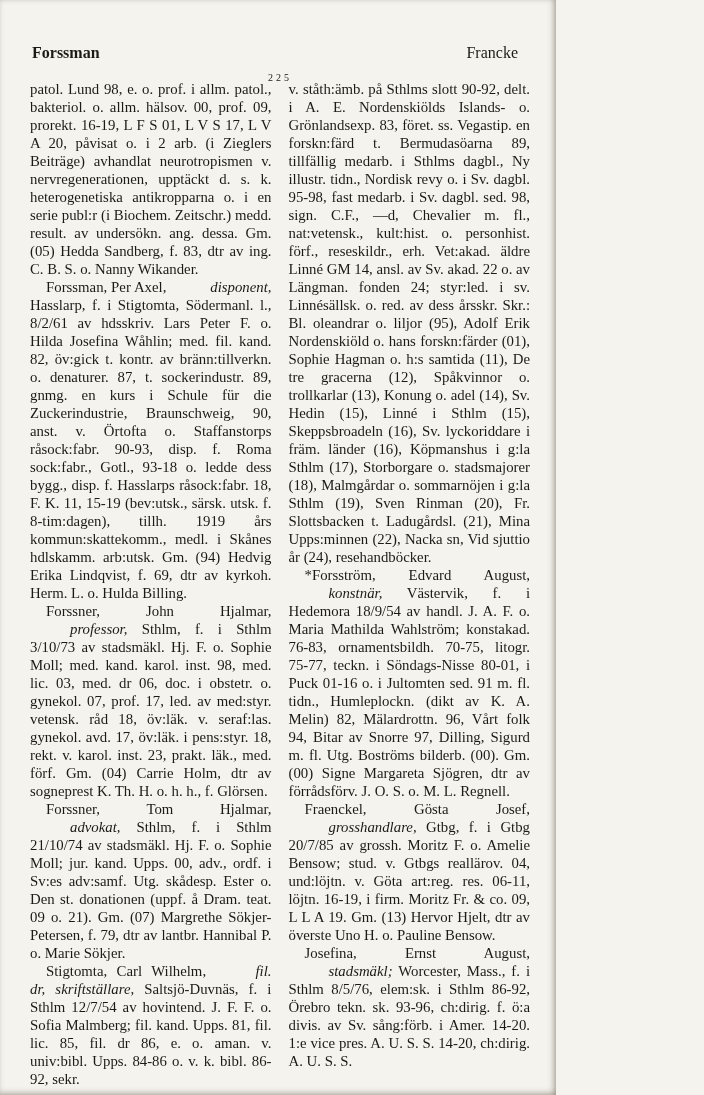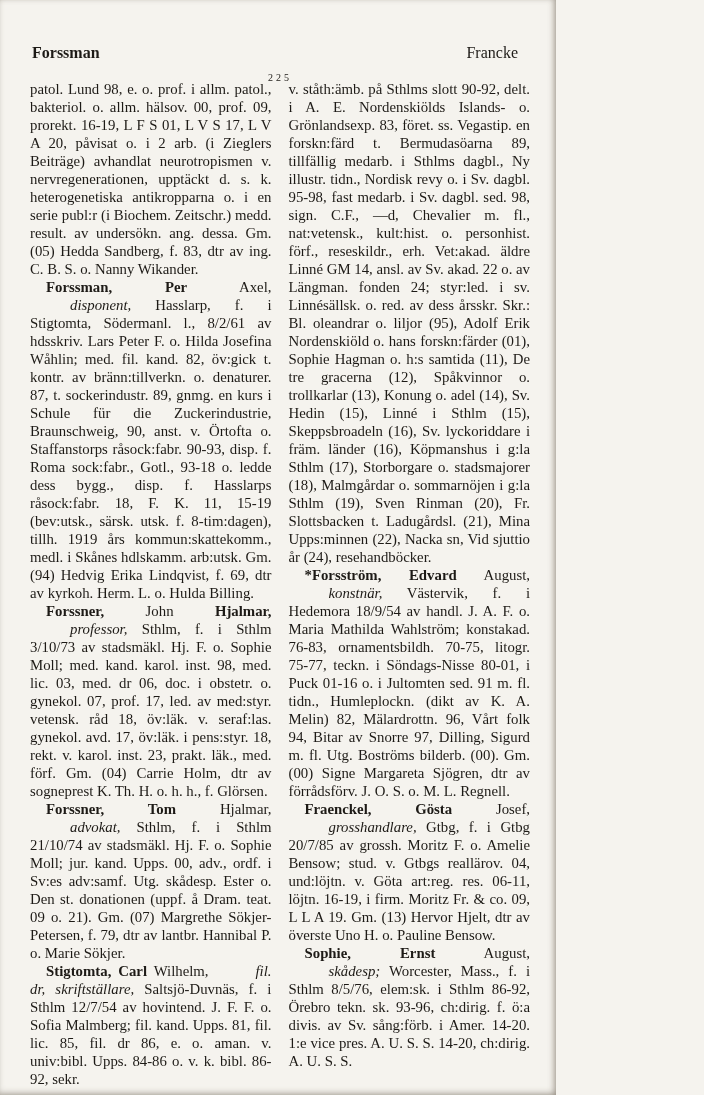--- a/index.html
+++ b/index.html
@@ -17,21 +17,21 @@
                inset 0 -4px 6px -2px rgba(90,80,65,.35);
   }
   .header{position:relative;height:22px;margin-bottom:14px;font-size:16px;}
   .hleft{position:absolute;left:2px;top:0;font-weight:bold;}
   .hcenter{position:absolute;left:50%;transform:translateX(-50%);top:8px;font-size:10px;letter-spacing:3px;margin-top:20px;}
   .hright{position:absolute;right:12px;top:0;font-weight:normal;}
   .cols{display:flex;gap:17px;}
   .col{width:316px;font-size:14.8px;line-height:18px;text-align:justify;hyphens:auto;}
   p.entry{margin:0;padding:0;}
   p.entry.indent{text-indent:16px;}
-  .seg-b{font-weight:bold;}
+  .seg-b{font-weight:normal;}
   .seg-i{font-style:italic;margin-left:40px;}
   .footer{margin-top:9px;padding-left:12px;font-size:14.6px;}
   .footer .sig{letter-spacing:.5px;margin-top:36px;}
   .footer .title{font-style:italic;margin-left:16px;}
 </style>
 </head>
 <body>
 
 <div class="page">
 
@@ -46,21 +46,21 @@
         <p class="entry"><span class="">patol. Lund 98, e. o. prof. i allm. patol., bakteriol. o. allm. hälsov. 00, prof. 09, prorekt. 16-19, L F S 01, L V S 17, L V A 20, påvisat o. i 2 arb. (i Zieglers Beiträge) avhandlat neurotropismen v. nervregenerationen, upptäckt d. s. k. heterogenetiska antikropparna o. i en serie publ:r (i Biochem. Zeitschr.) medd. result. av undersökn. ang. dessa. Gm. (05) Hedda Sandberg, f. 83, dtr av ing. C. B. S. o. Nanny Wikander.</span></p>
         <p class="entry indent"><span class="seg-b ">Forssman, Per</span><span class=""> Axel, </span><span class="seg-i">disponent,</span><span class=""> Hasslarp, f. i Stigtomta, Södermanl. l., 8/2/61 av hdsskriv. Lars Peter F. o. Hilda Josefina Wåhlin; med. fil. kand. 82, öv:gick t. kontr. av bränn:tillverkn. o. denaturer. 87, t. sockerindustr. 89, gnmg. en kurs i Schule für die Zuckerindustrie, Braunschweig, 90, anst. v. Örtofta o. Staffanstorps råsock:fabr. 90-93, disp. f. Roma sock:fabr., Gotl., 93-18 o. ledde dess bygg., disp. f. Hasslarps råsock:fabr. 18, F. K. 11, 15-19 (bev:utsk., särsk. utsk. f. 8-tim:dagen), tillh. 1919 års kommun:skattekomm., medl. i Skånes hdlskamm. arb:utsk. Gm. (94) Hedvig Erika Lindqvist, f. 69, dtr av kyrkoh. Herm. L. o. Hulda Billing.</span></p>
         <p class="entry indent"><span class="seg-b ">Forssner,</span><span class=""> John </span><span class="seg-b ">Hjalmar,</span><span class=""> </span><span class="seg-i">professor,</span><span class=""> Sthlm, f. i Sthlm 3/10/73 av stadsmäkl. Hj. F. o. Sophie Moll; med. kand. karol. inst. 98, med. lic. 03, med. dr 06, doc. i obstetr. o. gynekol. 07, prof. 17, led. av med:styr. vetensk. råd 18, öv:läk. v. seraf:las. gynekol. avd. 17, öv:läk. i pens:styr. 18, rekt. v. karol. inst. 23, prakt. läk., med. förf. Gm. (04) Carrie Holm, dtr av sogneprest K. Th. H. o. h. h., f. Glörsen.</span></p>
         <p class="entry indent"><span class="seg-b ">Forssner, Tom</span><span class=""> Hjalmar, </span><span class="seg-i">advokat,</span><span class=""> Sthlm, f. i Sthlm 21/10/74 av stadsmäkl. Hj. F. o. Sophie Moll; jur. kand. Upps. 00, adv., ordf. i Sv:es adv:samf. Utg. skådesp. Ester o. Den st. donationen (uppf. å Dram. teat. 09 o. 21). Gm. (07) Margrethe Sökjer-Petersen, f. 79, dtr av lantbr. Hannibal P. o. Marie Sökjer.</span></p>
         <p class="entry indent"><span class="seg-b ">Stigtomta, Carl</span><span class=""> Wilhelm, </span><span class="seg-i">fil. dr, skriftställare,</span><span class=""> Saltsjö-Duvnäs, f. i Sthlm 12/7/54 av hovintend. J. F. F. o. Sofia Malmberg; fil. kand. Upps. 81, fil. lic. 85, fil. dr 86, e. o. aman. v. univ:bibl. Upps. 84-86 o. v. k. bibl. 86-92, sekr.</span></p>
       </div>
     <div class="col">
         <p class="entry"><span class="">v. ståth:ämb. på Sthlms slott 90-92, delt. i A. E. Nordenskiölds Islands- o. Grönlandsexp. 83, föret. ss. Vegastip. en forskn:färd t. Bermudasöarna 89, tillfällig medarb. i Sthlms dagbl., Ny illustr. tidn., Nordisk revy o. i Sv. dagbl. 95-98, fast medarb. i Sv. dagbl. sed. 98, sign. C.F., —d, Chevalier m. fl., nat:vetensk., kult:hist. o. personhist. förf., reseskildr., erh. Vet:akad. äldre Linné GM 14, ansl. av Sv. akad. 22 o. av Längman. fonden 24; styr:led. i sv. Linnésällsk. o. red. av dess årsskr. Skr.: Bl. oleandrar o. liljor (95), Adolf Erik Nordenskiöld o. hans forskn:färder (01), Sophie Hagman o. h:s samtida (11), De tre gracerna (12), Spåkvinnor o. trollkarlar (13), Konung o. adel (14), Sv. Hedin (15), Linné i Sthlm (15), Skeppsbroadeln (16), Sv. lyckoriddare i främ. länder (16), Köpmanshus i g:la Sthlm (17), Storborgare o. stadsmajorer (18), Malmgårdar o. sommarnöjen i g:la Sthlm (19), Sven Rinman (20), Fr. Slottsbacken t. Ladugårdsl. (21), Mina Upps:minnen (22), Nacka sn, Vid sjuttio år (24), resehandböcker.</span></p>
         <p class="entry indent"><span class="seg-b ">*Forsström, Edvard</span><span class=""> August, </span><span class="seg-i">konstnär,</span><span class=""> Västervik, f. i Hedemora 18/9/54 av handl. J. A. F. o. Maria Mathilda Wahlström; konstakad. 76-83, ornamentsbildh. 70-75, litogr. 75-77, teckn. i Söndags-Nisse 80-01, i Puck 01-16 o. i Jultomten sed. 91 m. fl. tidn., Humleplockn. (dikt av K. A. Melin) 82, Mälardrottn. 96, Vårt folk 94, Bitar av Snorre 97, Dilling, Sigurd m. fl. Utg. Boströms bilderb. (00). Gm. (00) Signe Margareta Sjögren, dtr av förrådsförv. J. O. S. o. M. L. Regnell.</span></p>
         <p class="entry indent"><span class="seg-b ">Fraenckel, Gösta</span><span class=""> Josef, </span><span class="seg-i">grosshandlare,</span><span class=""> Gtbg, f. i Gtbg 20/7/85 av grossh. Moritz F. o. Amelie Bensow; stud. v. Gtbgs reallärov. 04, und:löjtn. v. Göta art:reg. res. 06-11, löjtn. 16-19, i firm. Moritz Fr. &amp; co. 09, L L A 19. Gm. (13) Hervor Hjelt, dtr av överste Uno H. o. Pauline Bensow.</span></p>
-        <p class="entry indent"><span class="seg-b ">Sophie, Ernst</span><span class=""> August, </span><span class="seg-i">skådesp;</span><span class=""> Worcester, Mass., f. i Sthlm 8/5/76, elem:sk. i Sthlm 86-92, Örebro tekn. sk. 93-96, ch:dirig. f. ö:a divis. av Sv. sång:förb. i Amer. 14-20. 1:e vice pres. A. U. S. S. 14-20, ch:dirig. A. U. S. S.</span></p>
+        <p class="entry indent"><span class="seg-b ">Josefina, Ernst</span><span class=""> August, </span><span class="seg-i">stadsmäkl;</span><span class=""> Worcester, Mass., f. i Sthlm 8/5/76, elem:sk. i Sthlm 86-92, Örebro tekn. sk. 93-96, ch:dirig. f. ö:a divis. av Sv. sång:förb. i Amer. 14-20. 1:e vice pres. A. U. S. S. 14-20, ch:dirig. A. U. S. S.</span></p>
       </div>
   </div>
 
   <div class="footer">
     <span class="sig">15—230916.</span>
     <span class="title">Vem är det?</span>
   </div>
 
 </div>
 

